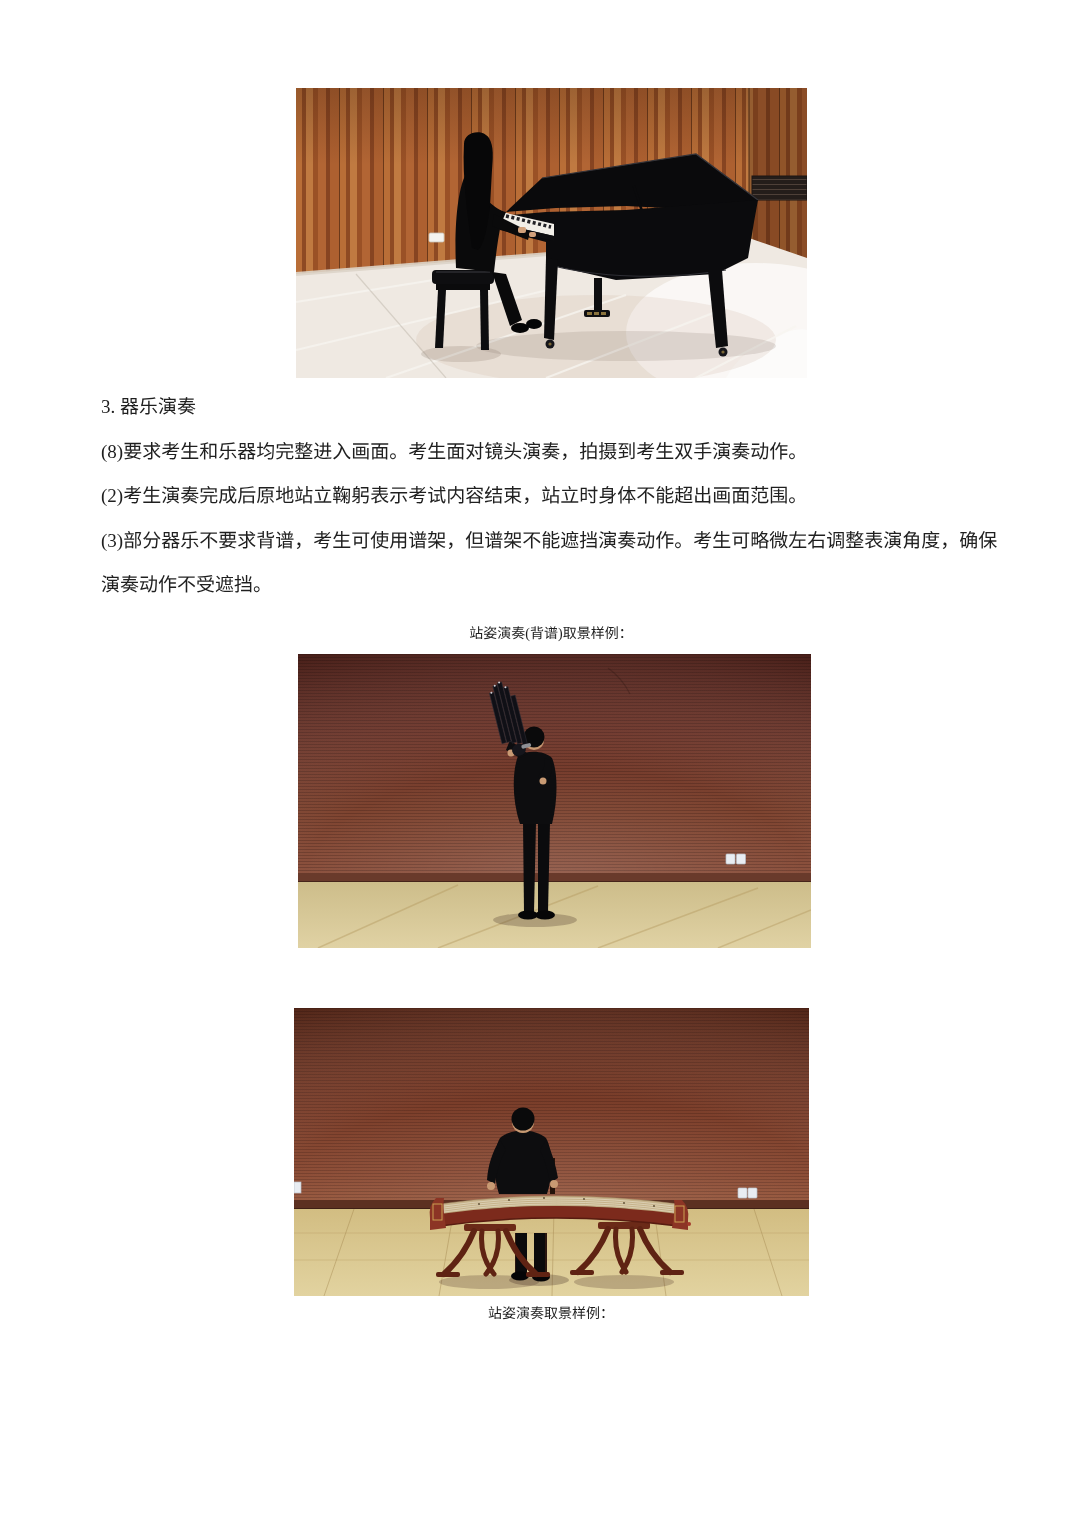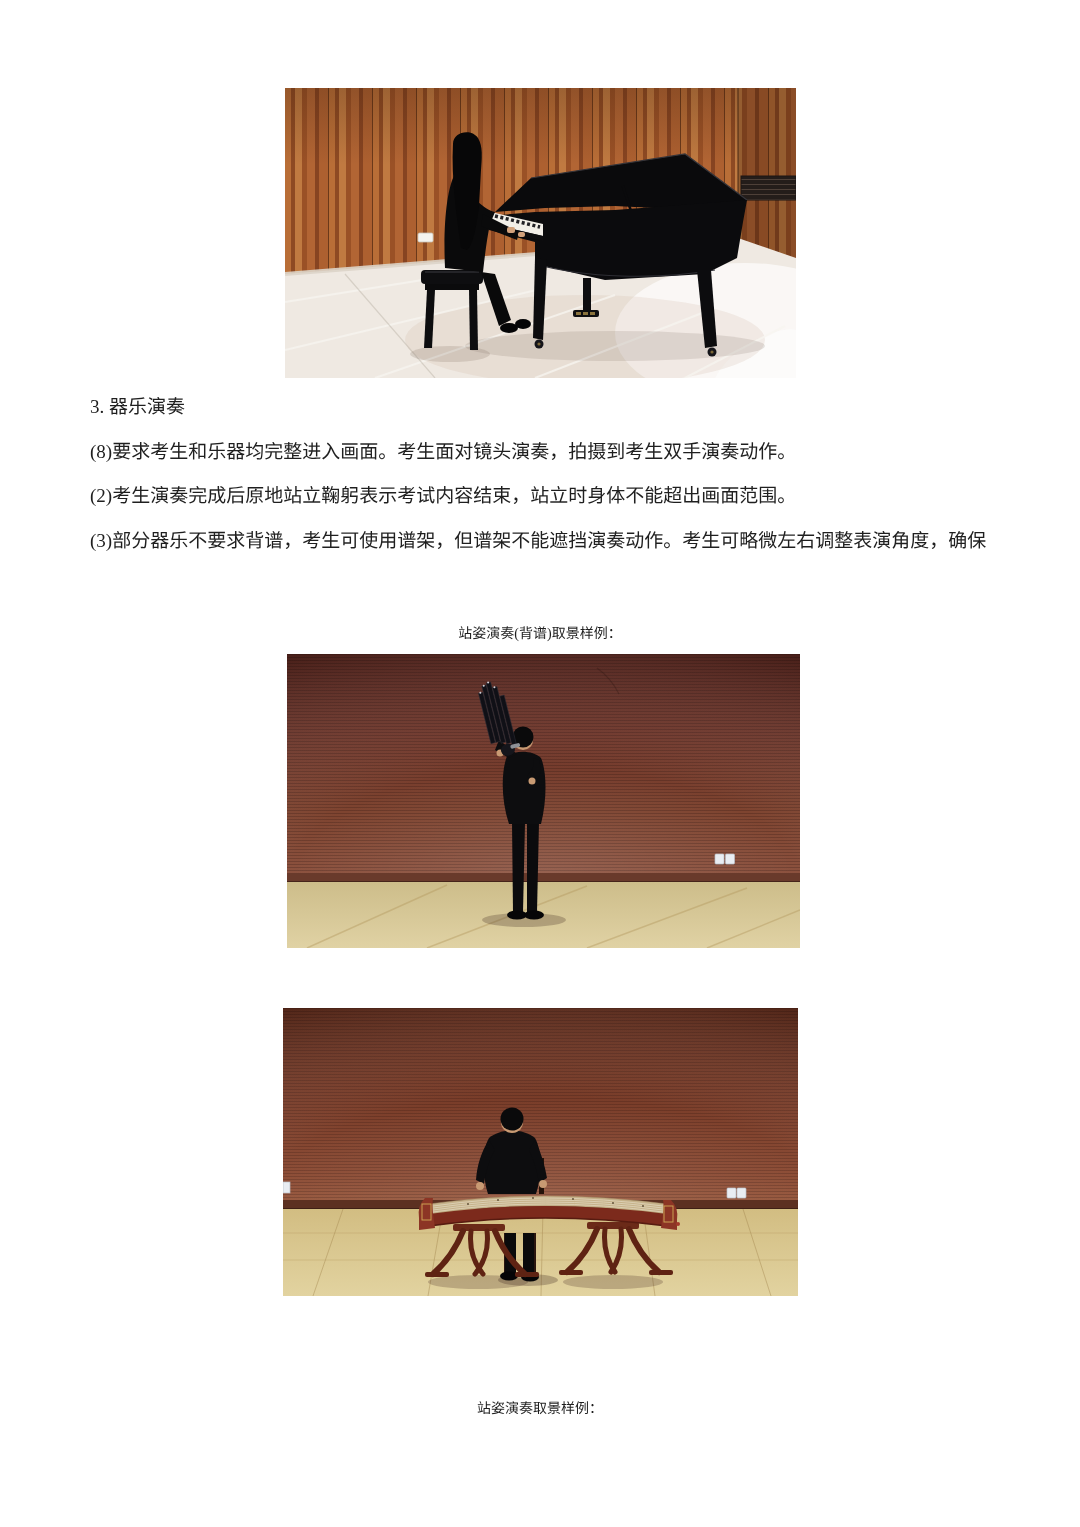--- a/index.html
+++ b/index.html
@@ -3,36 +3,37 @@
 <meta charset="utf-8">
 <style>
   html,body{margin:0;padding:0;background:#fff;}
   .page{
     position:relative;
     width:1056px;height:1527px;
     background:#ffffff;
     font-family:"Liberation Serif","DejaVu Serif",serif;
     color:#1f1f1f;
     overflow:hidden;
+    margin-left:11px;
   }
   .text-block{
     position:absolute;left:90px;right:88px;top:385px;
     font-size:19px;line-height:44.6px;
     white-space:nowrap;
   }
   .text-line{height:44.6px;}
   .b{font-weight:400;}
   .caption{
     position:absolute;left:102px;right:78px;
     text-align:center;font-size:14px;line-height:26px;
     white-space:nowrap;
   }
   #caption-1{top:607px;}
   #caption-2{top:959px;}
-  #caption-3{top:1382px;}
+  #caption-3{top:1287px;}
   figure.photo{position:absolute;margin:0;padding:0;}
   #photo-1{left:285px;top:88px;width:511px;height:290px;}
   #photo-2{left:287px;top:654px;width:513px;height:294px;}
   #photo-3{left:283px;top:1008px;width:515px;height:288px;}
   figure.photo svg{display:block;width:100%;height:100%;}
 </style>
 </head>
 <body>
 
 <div class="page">
@@ -143,20 +144,21 @@
         <path d="M168,56 C168,44 186,40 193,50 C198,58 197,70 196,82 L194,118 C190,150 186,158 182,162 L176,160 C172,130 166,90 168,56 Z" fill="#070708"></path>
       </g>
     </svg>
   </figure>
 
   <div class="text-block">
     <div class="text-line">3. 器乐演奏</div>
     <div class="text-line"><span>(8)要求考生和乐器</span><span class="b">均完整进入画面</span><span>。考生面对镜头演奏，拍摄到考生</span><span class="b">双手演奏动作</span><span>。</span></div>
     <div class="text-line">(2)考生演奏完成后原地站立鞠躬表示考试内容结束，站立时身体不能超出画面范围。</div>
     <div class="text-line">(3)部分器乐不要求背谱，考生可使用谱架，但谱架不能遮挡演奏动作。考生可略微左右调整表演角度，确保</div>
+    <div class="text-line">演奏动作不受遮挡。</div>
   </div>
 
   <p class="caption" id="caption-1">站姿演奏(背谱)取景样例：</p>
 
   <figure class="photo" id="photo-2" aria-label="考生站姿吹奏笙（红棕色墙面排练厅）">
     <svg viewBox="0 0 513 294">
       <defs>
         <linearGradient id="p2wallg" x1="0" y1="0" x2="0" y2="1">
           <stop offset="0" stop-color="#5c2820"></stop>
           <stop offset="0.35" stop-color="#6f362a"></stop>

